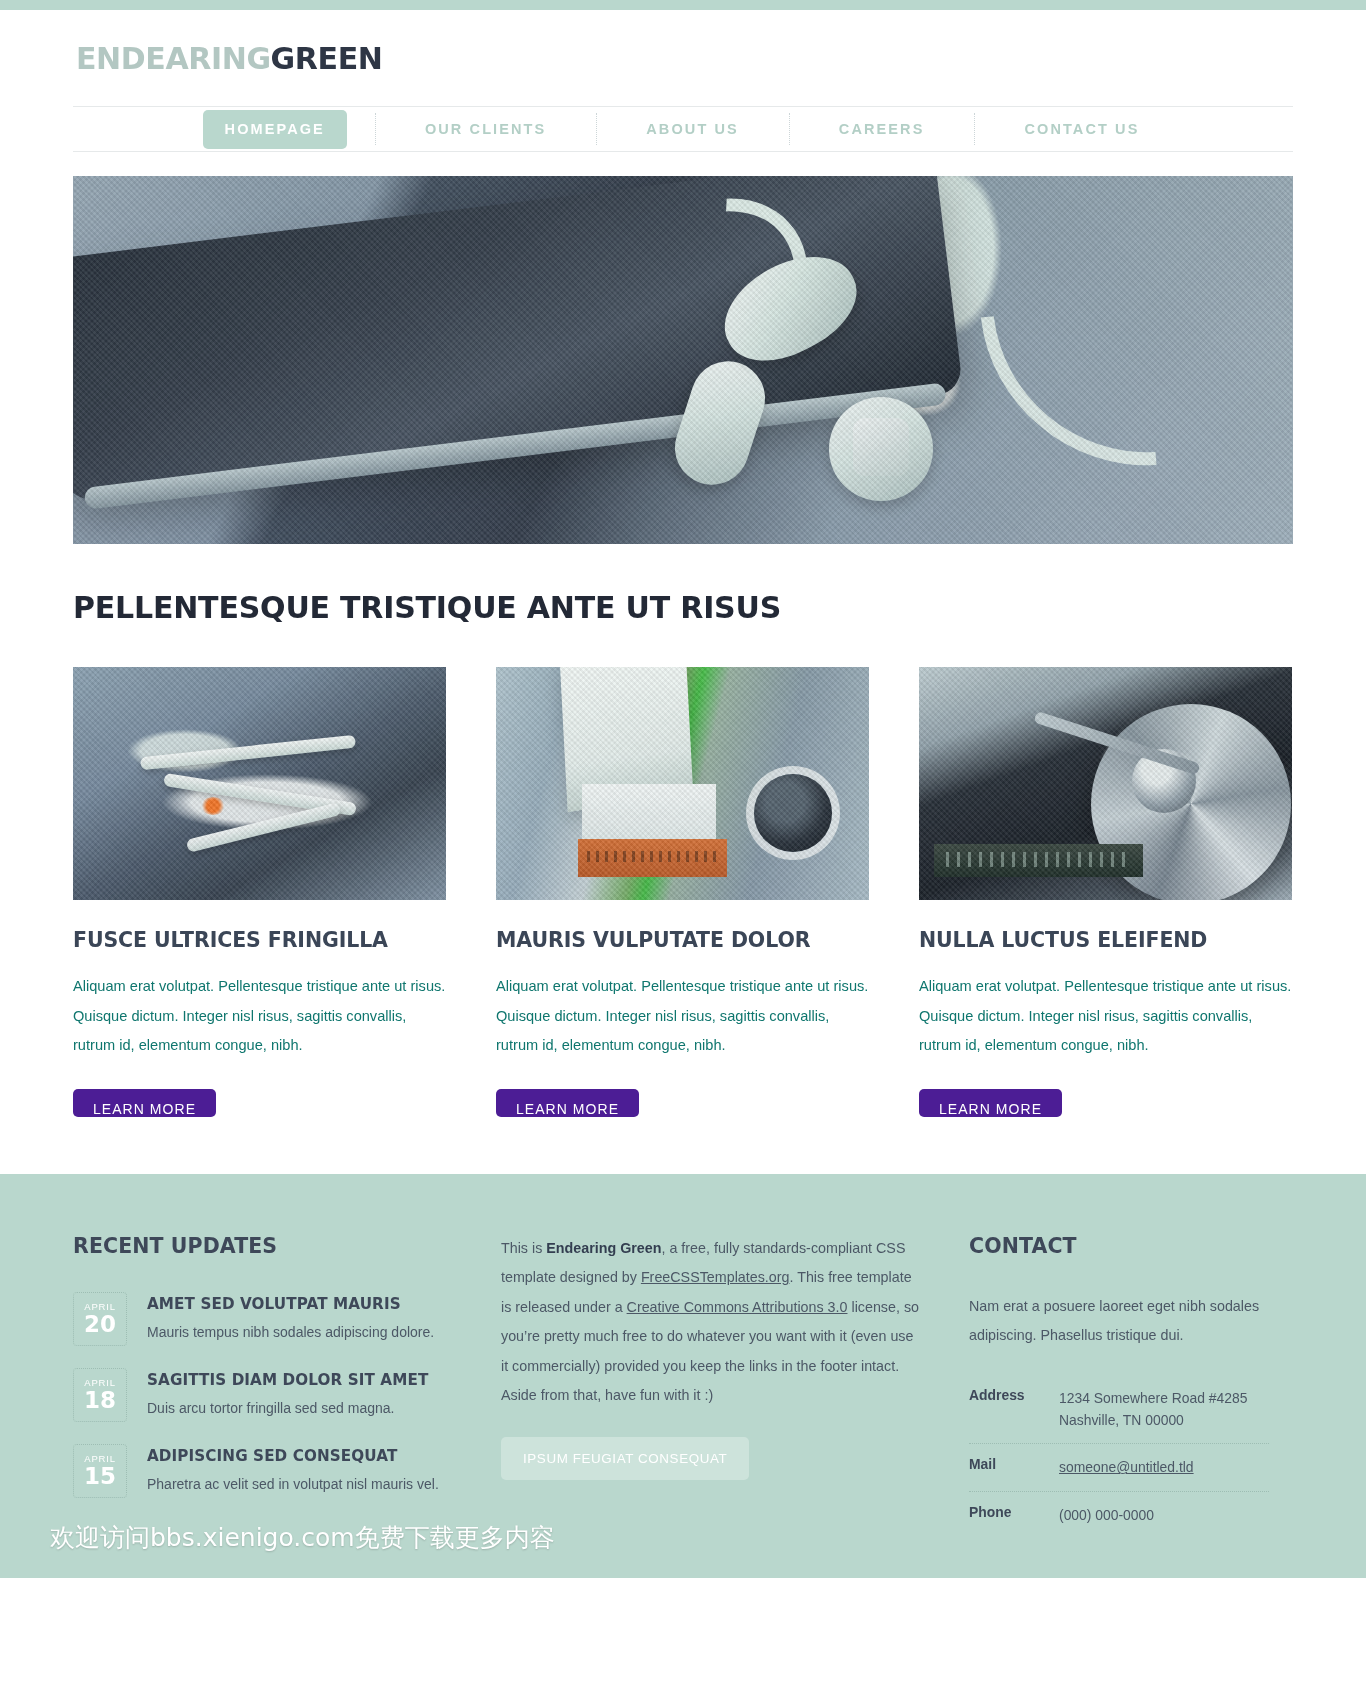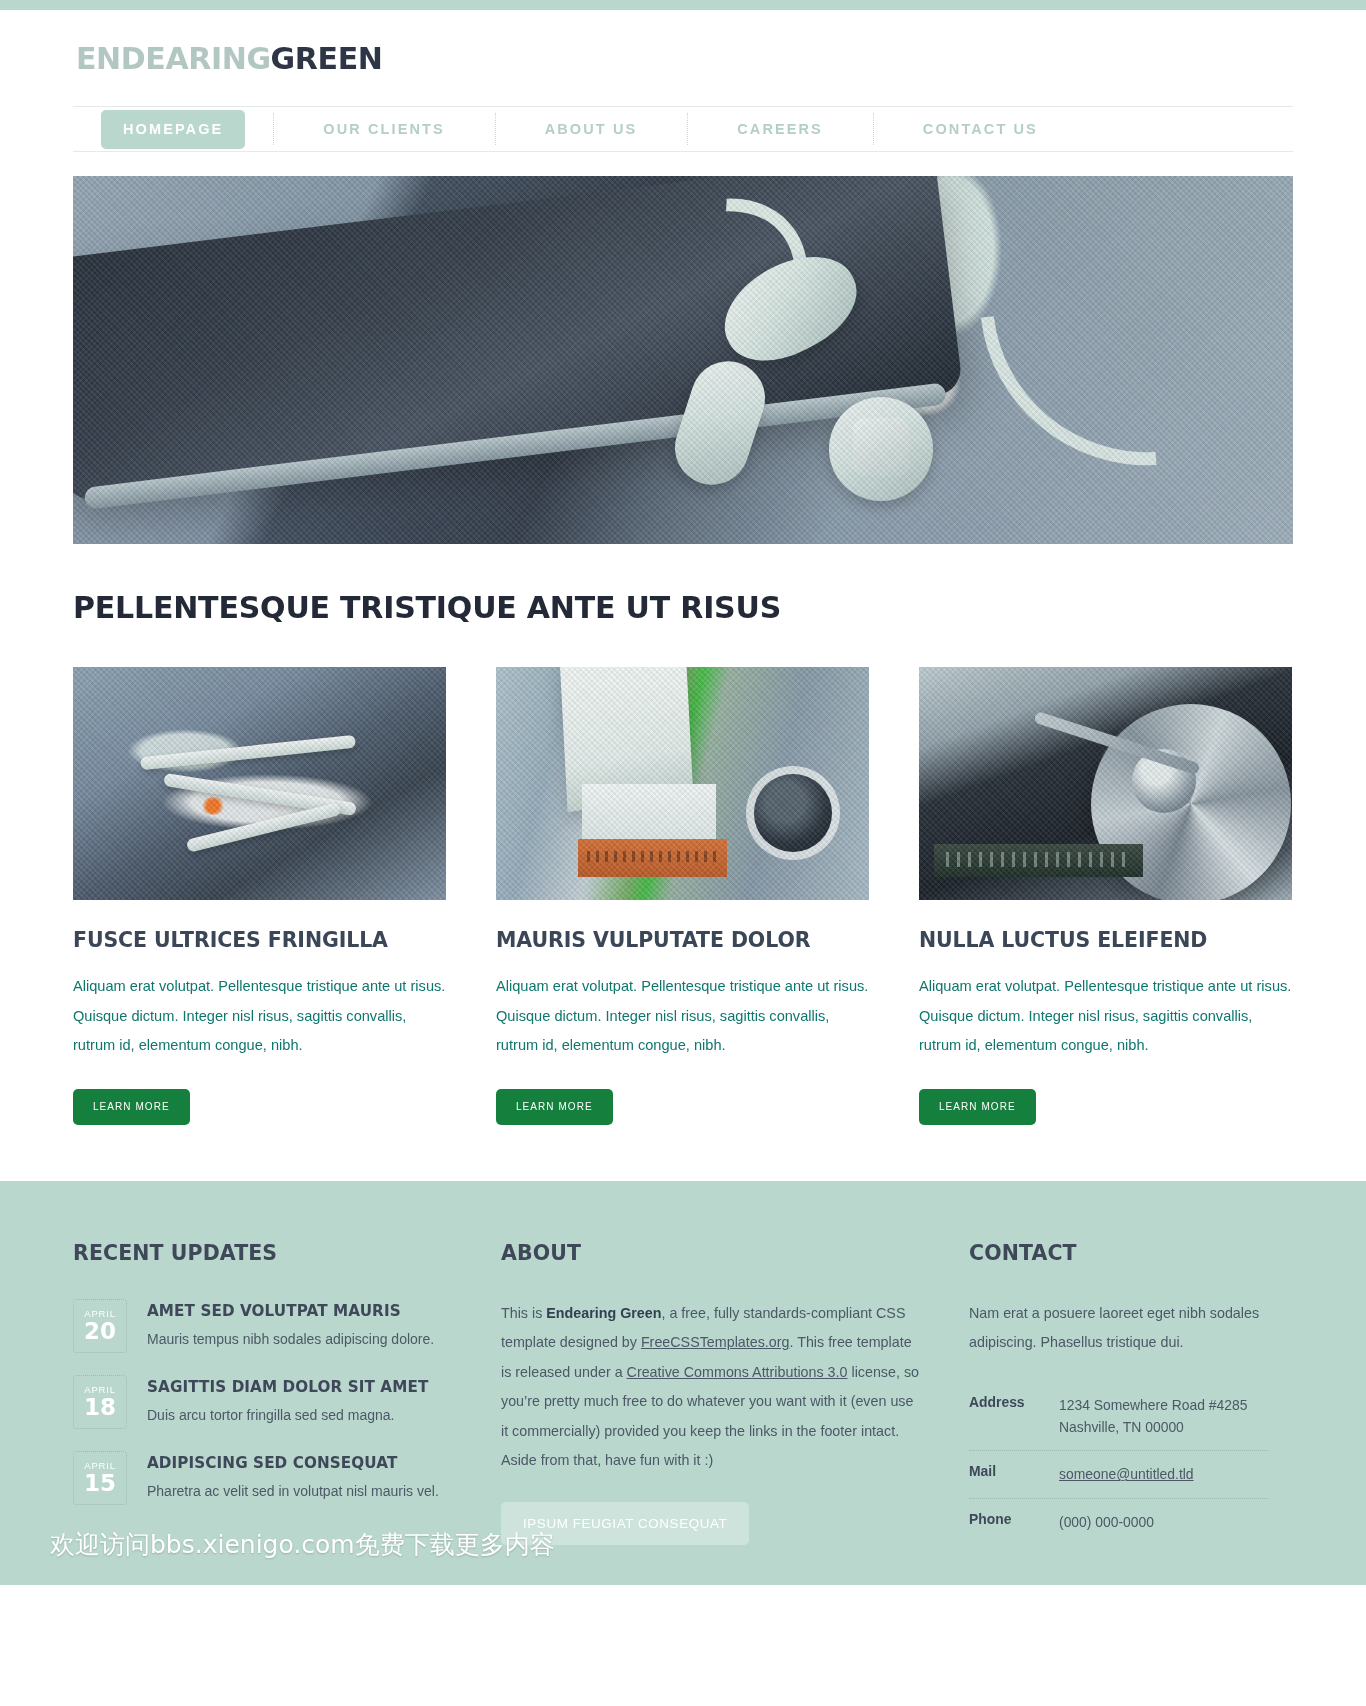--- a/index.html
+++ b/index.html
@@ -47,21 +47,21 @@
   .logo .light { color: #b3c7c2; }
   .logo .dark  { color: #2e3645; }
 
   
   .nav {
     border-top: 1px solid #e6e9ea;
     border-bottom: 1px solid #e6e9ea;
     height: 46px;
     display: flex;
     align-items: stretch;
-    justify-content: flex-start;
+    justify-content: center;
     padding-right: 2px;
   }
   .nav-list {
     display: flex;
     align-items: stretch;
     list-style: none;
   }
   .nav-item {
     display: flex;
     align-items: center;
@@ -288,25 +288,25 @@
   }
   .card-text {
     margin-top: 20px;
     font-size: 14.6px;
     line-height: 2.03;
     color: #0f766e;
   }
   .btn-learn {
     display: inline-block;
     margin-top: 28px;
-    background: #15803d;
+    background: #4c1d95;
     color: #ffffff;
-    font-size: 10px;
+    font-size: 14px;
     letter-spacing: 1.05px;
-    padding: 12px 20px 13px;
+    padding: 12px 20px 0;
     border-radius: 5px;
     border: none;
     cursor: pointer;
     font-family: "Liberation Sans", sans-serif;
   }
 
   
   .footer {
     background: #b9d7cd;
     width: 100%;
@@ -568,21 +568,20 @@
               <span class="date-day">15</span>
             </div>
             <div class="update-body">
               <div class="update-title">ADIPISCING SED CONSEQUAT</div>
               <div class="update-desc">Pharetra ac velit sed in volutpat nisl mauris vel.</div>
             </div>
           </div>
         </div>
 
         <div class="col-about">
-          <h3 class="footer-title">ABOUT</h3>
           <p class="about-text"><span>This is </span><b>Endearing Green</b><span>, a free, fully standards-compliant CSS template designed by </span><a href="#">FreeCSSTemplates.org</a><span>. This free template is released under a </span><a href="#">Creative Commons Attributions 3.0</a><span> license, so you’re pretty much free to do whatever you want with it (even use it commercially) provided you keep the links in the footer intact. Aside from that, have fun with it :)</span></p>
           <button class="btn-ipsum">IPSUM FEUGIAT CONSEQUAT</button>
         </div>
 
         <div class="col-contact">
           <h3 class="footer-title">CONTACT</h3>
           <p class="contact-intro">Nam erat a posuere laoreet eget nibh sodales adipiscing. Phasellus tristique dui.</p>
 
           <div class="contact-row">
             <div class="contact-label">Address</div>

